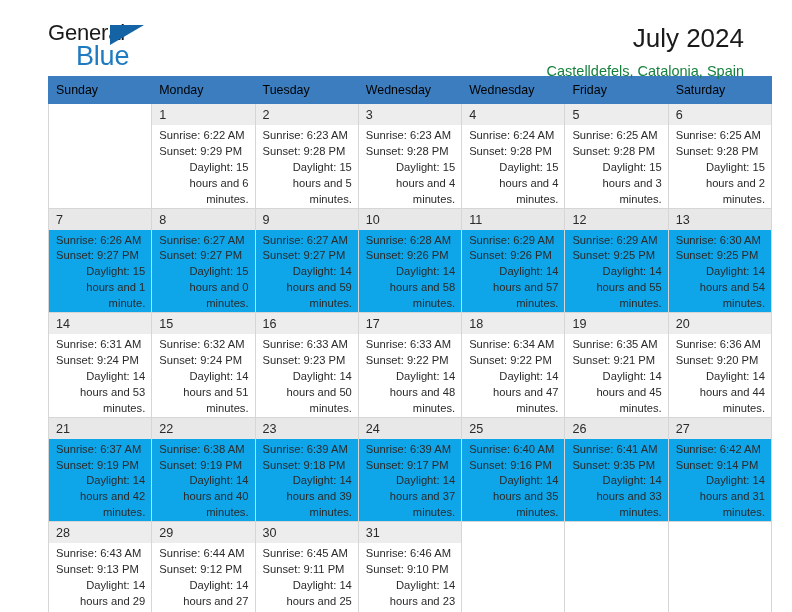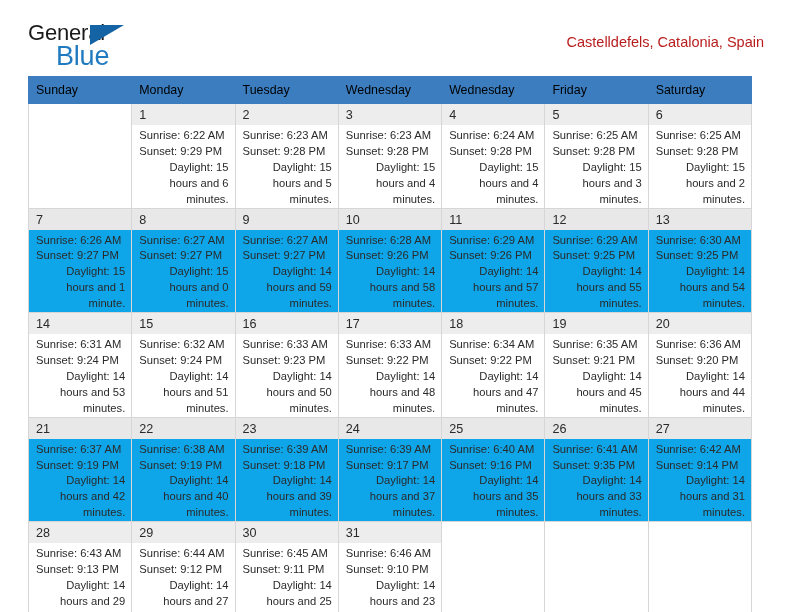--- a/index.html
+++ b/index.html
@@ -12,21 +12,21 @@
     height: 612px;
     font-family: "Liberation Sans", sans-serif;
     color: #000000;
     overflow: hidden;
   }
   .page {
     position: relative;
     width: 792px;
     height: 513px;
     box-sizing: border-box;
-    padding: 0 28px;
+    padding: 0 48px;
   }
 
   
   .header {
     display: flex;
     align-items: flex-start;
     justify-content: space-between;
     height: 74px;
     padding-top: 22px;
     box-sizing: border-box;
@@ -66,21 +66,21 @@
     text-align: right;
     padding-top: 2px;
   }
   .cal-title {
     font-size: 26px;
     color: #1a1a1a;
     line-height: 1.1;
   }
   .cal-subtitle {
     font-size: 14.5px;
-    color: #b91c1c;
+    color: #15803d;
     margin-top: 10px;
   }
 
   
   table.calendar {
     width: 724px;
     border-collapse: collapse;
     table-layout: fixed;
     margin-top: 2px;
   }
@@ -137,20 +137,21 @@
 
 <div class="page">
 
   <div class="header">
     <div class="logo">
       <span class="logo-general">General</span>
       <span class="logo-tri"></span>
       <span class="logo-blue">Blue</span>
     </div>
     <div class="title-block">
+      <div class="cal-title">July 2024</div>
       <div class="cal-subtitle">Castelldefels, Catalonia, Spain</div>
     </div>
   </div>
 
   <table class="calendar">
     <thead>
       <tr id="weekday-row">
           <th>Sunday</th>
           <th>Monday</th>
           <th>Tuesday</th>

